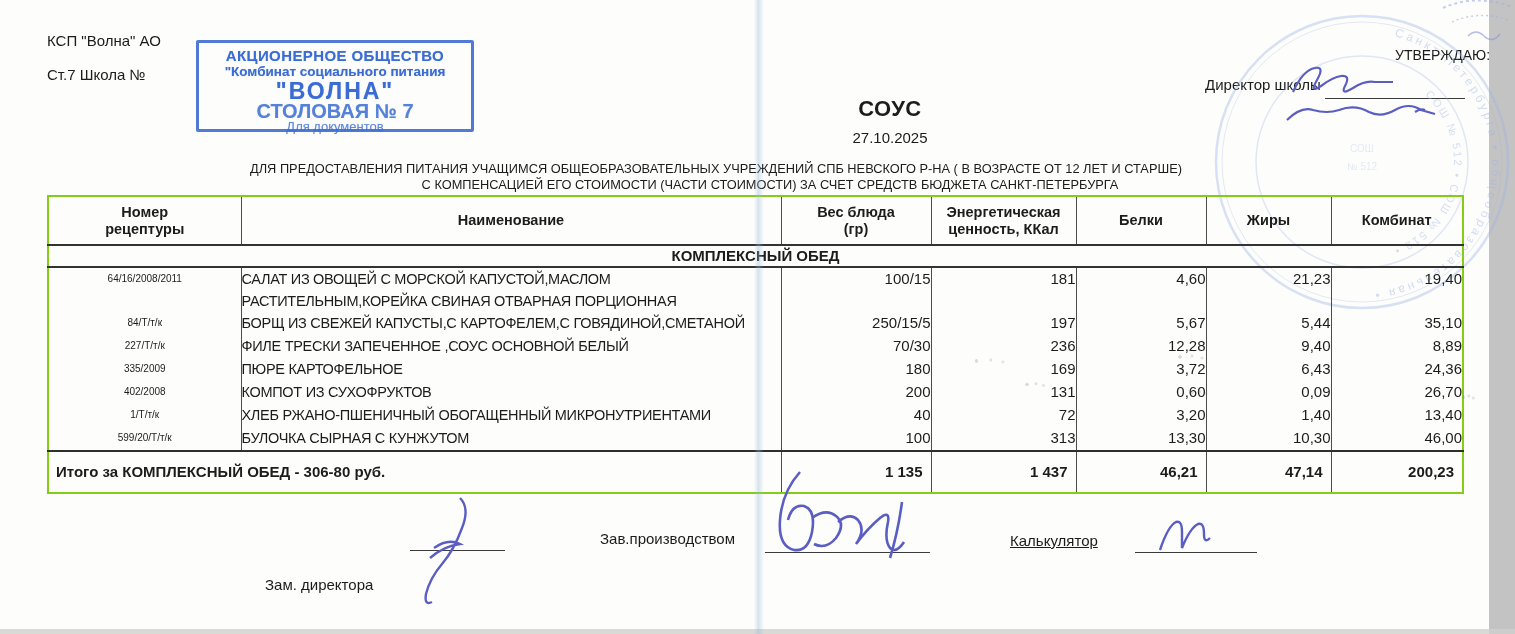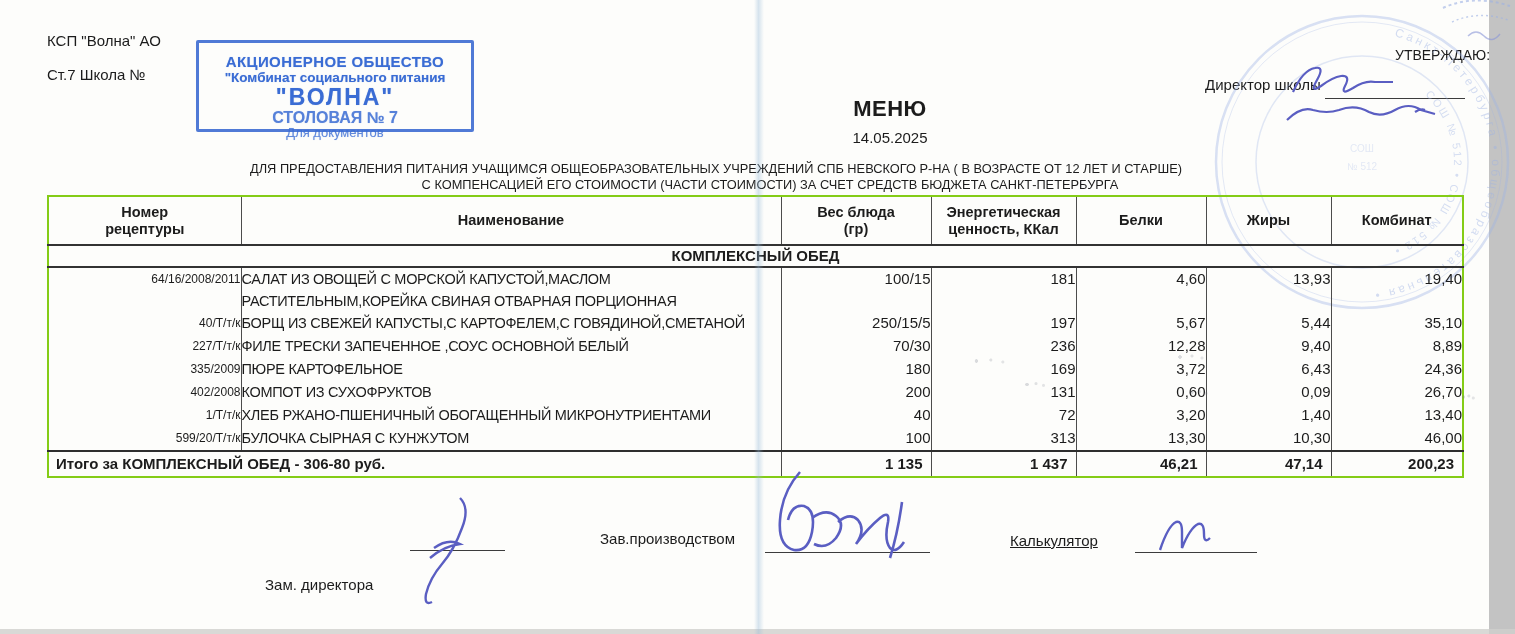--- a/index.html
+++ b/index.html
@@ -16,27 +16,27 @@
   .artifact{position:absolute;pointer-events:none;opacity:.45;z-index:8;
     background:radial-gradient(circle at 30% 50%, rgba(110,115,130,.55) 0 1.5px, transparent 2px),
                radial-gradient(circle at 60% 40%, rgba(110,115,130,.45) 0 1px, transparent 2px),
                radial-gradient(circle at 85% 60%, rgba(110,115,130,.4) 0 1px, transparent 2px);}
   
   .org-line1{position:absolute;left:47px;top:32px;font-size:15px;}
   .org-line2{position:absolute;left:47px;top:66px;font-size:15px;}
   .stamp-box{
     position:absolute;left:196px;top:40px;width:278px;height:92px;
     border:3px solid rgba(56,104,208,.88);border-radius:2px;
-    text-align:center;color:#3a6cd4;padding-top:10px;box-sizing:border-box;
+    text-align:center;color:#3a6cd4;padding-top:4px;box-sizing:border-box;
     text-shadow:0 0 1px rgba(56,104,208,.4);
   }
   .stamp-l1{font-size:15px;font-weight:bold;letter-spacing:.4px;line-height:17px;}
   .stamp-l2{font-size:13.5px;font-weight:bold;line-height:15px;}
   .stamp-l3{font-size:23px;font-weight:bold;letter-spacing:2px;line-height:24px;}
-  .stamp-l4{font-size:16px;font-weight:600;opacity:.85;line-height:17px;}
+  .stamp-l4{font-size:20px;font-weight:600;opacity:.85;line-height:17px;}
   .stamp-l5{font-size:13px;opacity:.8;line-height:14px;}
   .title{position:absolute;left:890px;top:96px;transform:translateX(-50%);font-size:22px;font-weight:bold;letter-spacing:.5px;}
   .date{position:absolute;left:890px;top:129px;transform:translateX(-50%);font-size:15px;}
   .subtitle1{position:absolute;left:716px;top:161px;transform:translateX(-50%);font-size:12.8px;white-space:nowrap;}
   .subtitle2{position:absolute;left:770px;top:177px;transform:translateX(-50%);font-size:12.8px;white-space:nowrap;}
   .approve{position:absolute;left:1395px;top:47px;font-size:14px;}
   .approver{position:absolute;left:1205px;top:76px;font-size:15px;}
   .sig-line{position:absolute;border-bottom:1.5px solid #3c3c3c;}
   .dir-line{left:1325px;top:58px;width:140px;height:40px;}
   
@@ -54,26 +54,26 @@
   .section-row td{
     border:1px solid #4c4c4c;border-bottom:2px solid #333;
     font-size:15px;font-weight:bold;text-align:center;height:20px;line-height:20px;padding:0;
   }
   tbody.items td{
     border-left:1px solid #4c4c4c;border-right:1px solid #4c4c4c;
     border-top:none;border-bottom:none;
     vertical-align:top;height:23px;line-height:22px;padding:0;
   }
   tbody.items tr.tall td{height:43px;}
-  td.c-recipe{font-size:12px;text-align:right;line-height:19px;padding-top:2px;}
+  td.c-recipe{font-size:10px;text-align:center;line-height:19px;padding-top:2px;}
   td.c-name{font-size:14.5px;letter-spacing:-0.3px;padding-left:5px;line-height:20px;padding-top:1px;}
   td.c-num{font-size:15px;text-align:right;padding-right:8px;}
   tr.totals td{
     border:1px solid #4c4c4c;border-top:2px solid #2e2e2e;
-    font-weight:bold;font-size:15px;height:24px;line-height:24px;padding:0;
+    font-weight:bold;font-size:15px;height:24px;line-height:24px;padding:8px;
   }
   tr.totals td.t-label{text-align:left;padding-left:7px;}
   tr.totals td.c-num{padding-right:8px;text-align:right;}
   
   .f-label{position:absolute;font-size:15px;}
   .f1{left:265px;top:528px;margin-top:48px;} .f2{left:600px;top:530px;} .f3{left:1010px;top:532px;text-decoration:underline;}
   .fl1{left:410px;top:528px;width:95px;height:22px;}
   .fl2{left:765px;top:530px;width:165px;height:22px;}
   .fl3{left:1135px;top:530px;width:122px;height:22px;}
   
@@ -114,22 +114,22 @@
   <div class="org-line2">Ст.7 Школа №</div>
 
   <div class="stamp-box">
     <div class="stamp-l1">АКЦИОНЕРНОЕ ОБЩЕСТВО</div>
     <div class="stamp-l2">"Комбинат социального питания</div>
     <div class="stamp-l3">"ВОЛНА"</div>
     <div class="stamp-l4">СТОЛОВАЯ № 7</div>
     <div class="stamp-l5">Для документов</div>
   </div>
 
-  <div class="title">МЕНЮ</div>
-  <div class="date">14.05.2025</div>
+  <div class="title">СОУС</div>
+  <div class="date">27.10.2025</div>
   <div class="subtitle1">ДЛЯ ПРЕДОСТАВЛЕНИЯ ПИТАНИЯ УЧАЩИМСЯ ОБЩЕОБРАЗОВАТЕЛЬНЫХ УЧРЕЖДЕНИЙ СПБ НЕВСКОГО Р-НА ( В ВОЗРАСТЕ ОТ 12 ЛЕТ И СТАРШЕ)</div>
   <div class="subtitle2">С КОМПЕНСАЦИЕЙ ЕГО СТОИМОСТИ (ЧАСТИ СТОИМОСТИ) ЗА СЧЕТ СРЕДСТВ БЮДЖЕТА САНКТ-ПЕТЕРБУРГА</div>
 
   <div class="approve">УТВЕРЖДАЮ:</div>
   <div class="approver">Директор школы</div>
   <div class="sig-line dir-line"></div>
 
   <svg class="ink" style="left:1275px;top:50px;width:210px;height:85px;" viewBox="0 0 210 85">
     <path d="M18,42 q10,-22 22,-24 q10,-2 2,12 q-8,14 4,6 q12,-9 20,-10 q10,-1 4,10 q-5,10 8,2 q12,-8 22,-6 l18,0" fill="none" stroke="#5a5ec2" stroke-width="2.2"></path>
     <path d="M12,70 q14,-14 26,-10 q14,4 26,0 q16,-6 30,2 q12,6 26,-2 q14,-8 26,0 l14,4 m-20,-2 q6,-4 10,-2" fill="none" stroke="#5a5ec2" stroke-width="2.2"></path>
@@ -161,25 +161,25 @@
         <td colspan="7">КОМПЛЕКСНЫЙ ОБЕД</td>
       </tr>
     </tbody>
     <tbody class="items">
         <tr class="tall">
       <td class="c-recipe">64/16/2008/2011</td>
       <td class="c-name">САЛАТ ИЗ ОВОЩЕЙ С МОРСКОЙ КАПУСТОЙ,МАСЛОМ РАСТИТЕЛЬНЫМ,КОРЕЙКА СВИНАЯ ОТВАРНАЯ ПОРЦИОННАЯ</td>
       <td class="c-num">100/15</td>
       <td class="c-num">181</td>
       <td class="c-num">4,60</td>
-      <td class="c-num">13,93</td>
+      <td class="c-num">21,23</td>
       <td class="c-num">19,40</td>
     </tr>
         <tr>
-      <td class="c-recipe">40/Т/т/к</td>
+      <td class="c-recipe">84/Т/т/к</td>
       <td class="c-name">БОРЩ ИЗ СВЕЖЕЙ КАПУСТЫ,С КАРТОФЕЛЕМ,С ГОВЯДИНОЙ,СМЕТАНОЙ</td>
       <td class="c-num">250/15/5</td>
       <td class="c-num">197</td>
       <td class="c-num">5,67</td>
       <td class="c-num">5,44</td>
       <td class="c-num">35,10</td>
     </tr>
         <tr>
       <td class="c-recipe">227/Т/т/к</td>
       <td class="c-name">ФИЛЕ ТРЕСКИ ЗАПЕЧЕННОЕ ,СОУС ОСНОВНОЙ БЕЛЫЙ</td>

